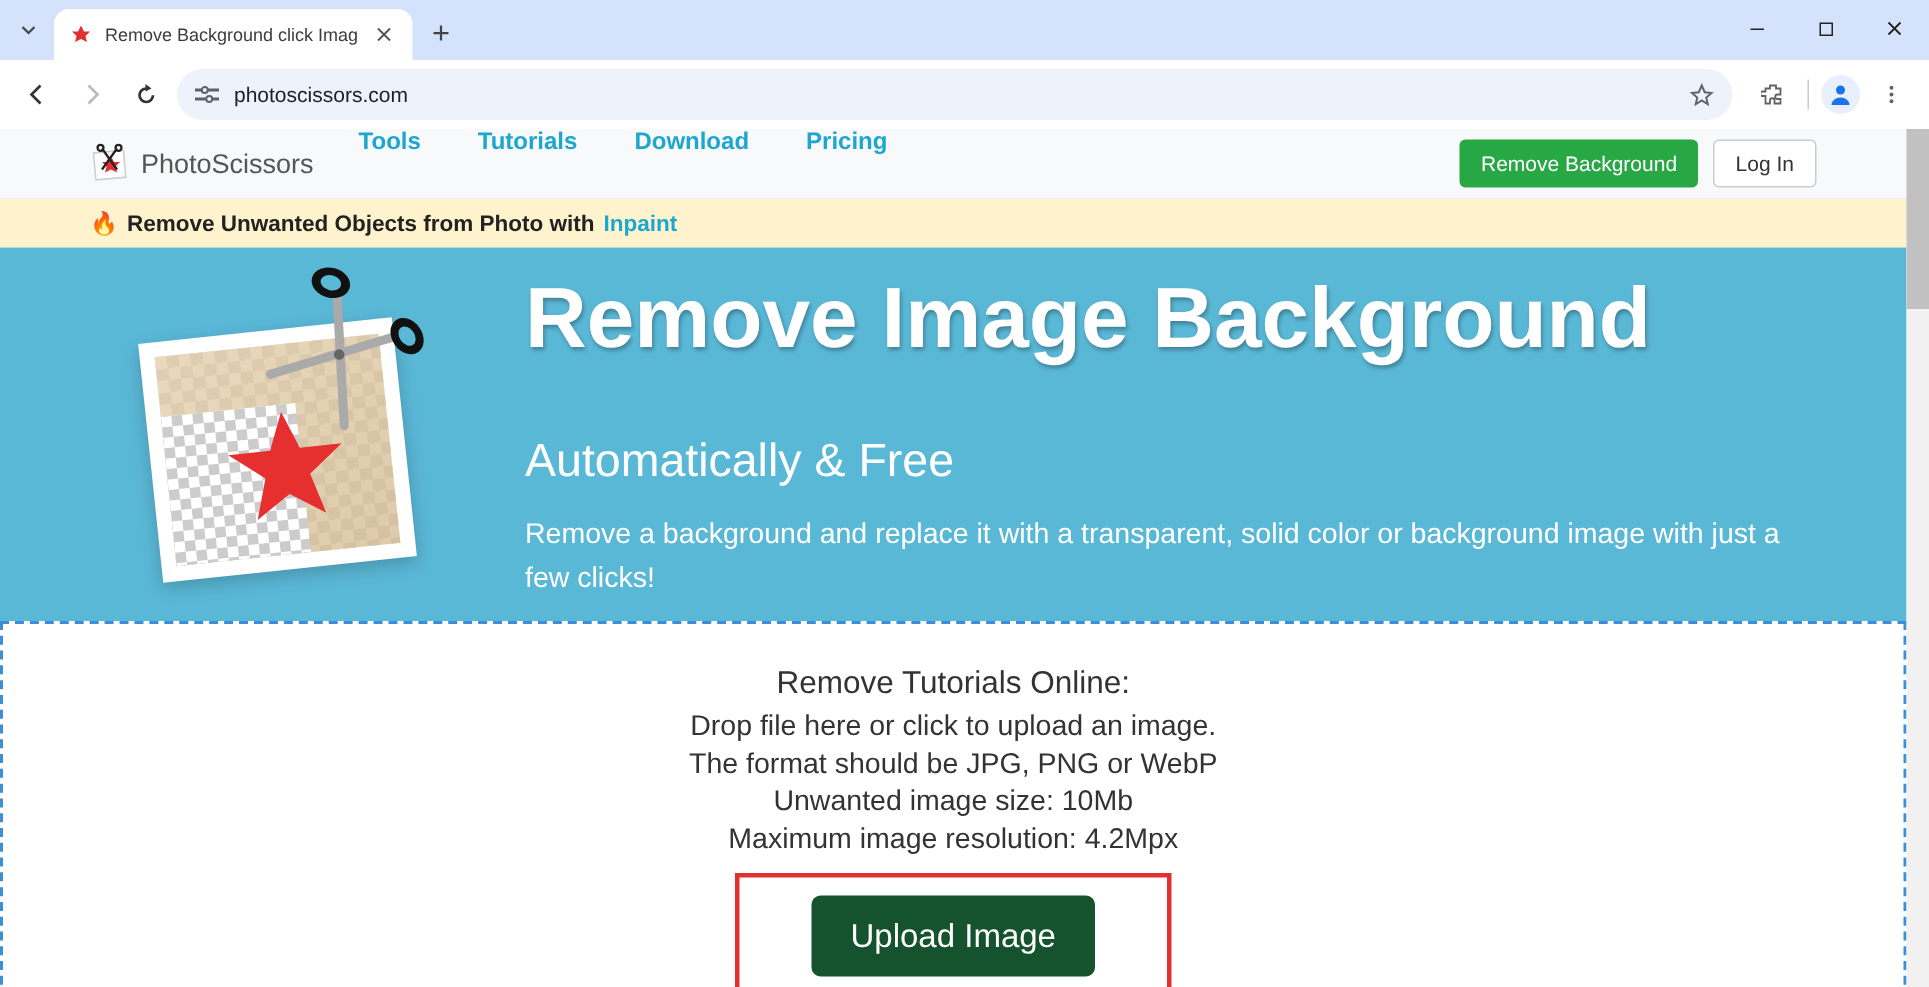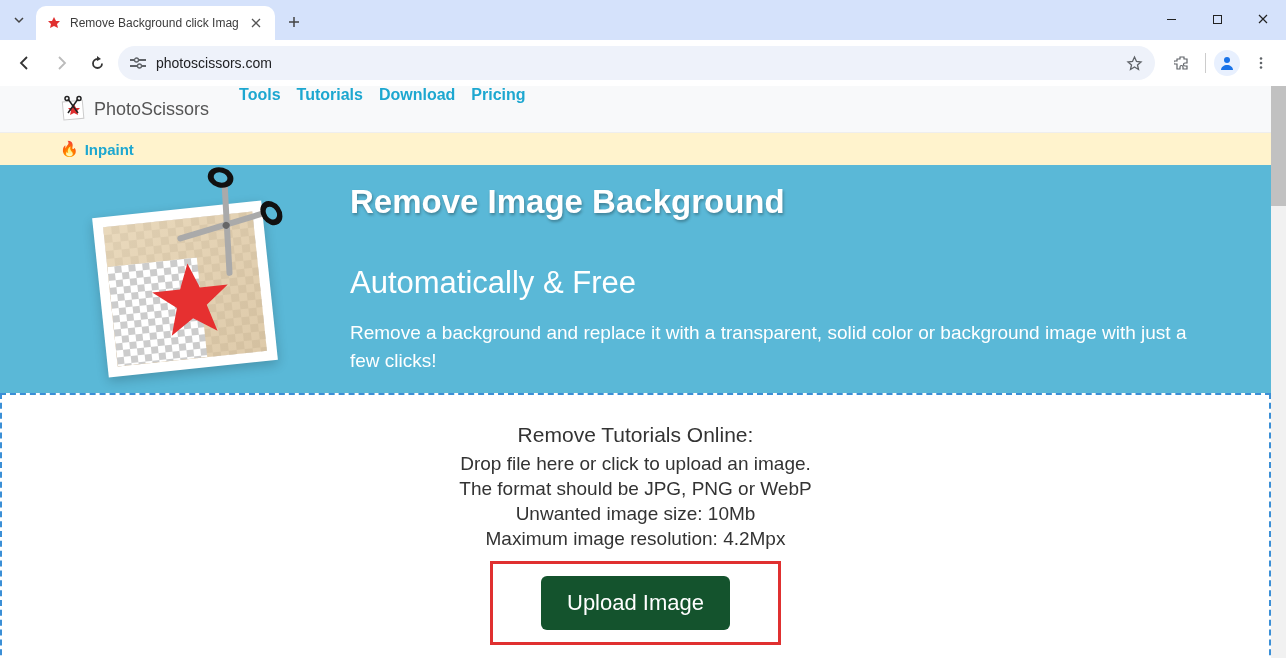--- a/index.html
+++ b/index.html
@@ -116,21 +116,21 @@
       border-bottom: 1px solid #eee;
       display: flex;
       padding: 0 60px 0 60px;
     }
     .brand {
       display:flex; align-items:center; gap:6px;
       font-size: 18px;
       color: #555;
       margin-right: 30px;
     }
-    .nav-links { display:flex; gap:16px; }
+    .nav-links { display:flex; gap:38px; }
     .nav-links a { color:#1da7d0; text-decoration:none; font-size:16px; font-weight:600;}
     .nav-right { margin-left:auto; display:flex; gap:10px; align-items:center;}
     .btn-green { background:#28a745; color:#fff; border:none; padding:8px 14px; border-radius:4px; font-size:14px; }
     .btn-outline { background:#fff; border:1px solid #ccc; padding:7px 14px; border-radius:4px; font-size:14px; color:#333;}
     
     
     .banner {
       background:#fff3cd;
       padding: 7px 60px;
       display:flex;
@@ -176,21 +176,21 @@
     .sand { position:absolute; left:0;top:0;right:0;bottom:0; background: linear-gradient(135deg, #e0c9a0 0%, #d0b486 100%); opacity:0.7;}
     .checker { position:absolute; left:0;top:40px;right:60px;bottom:0; background: repeating-conic-gradient(#ccc 0% 25%, #fff 0% 50%) 0 0/14px 14px;}
     .starfish {
       position:absolute;
       left:40px; top:40px;
       width:80px;height:80px;
     }
     .scissors-svg { position:absolute; left:85px; top:-12px; transform: rotate(35deg);}
     
     .hero-text { color:#fff; }
-    .hero-title { font-size:33px; font-weight:700; text-shadow: 1px 2px 3px rgba(0,0,0,0.3); margin-bottom:12px;}
+    .hero-title { font-size:57px; font-weight:700; text-shadow: 1px 2px 3px rgba(0,0,0,0.3); margin-bottom:12px;}
     .hero-subtitle { font-size:31px; font-weight:400; margin-bottom:18px;margin-top:44px;}
     .hero-desc { font-size:19px; line-height:1.5; }
     
     
     .upload-zone {
       border: 2px dashed #3b8fd6;
       margin: 0;
       padding: 28px 20px 28px;
       text-align:center;
     }
@@ -327,24 +327,29 @@
           </svg>
         </span>
         <span>PhotoScissors</span>
       </div>
       <div class="nav-links">
         <a>Tools</a>
         <a>Tutorials</a>
         <a>Download</a>
         <a>Pricing</a>
       </div>
+      <div class="nav-right">
+        <button class="btn-green">Remove Background</button>
+        <button class="btn-outline">Log In</button>
+      </div>
     </div>
 
     <div class="banner">
       <span>🔥</span>
+      <span class="bold">Remove Unwanted Objects from Photo with</span>
       <a>Inpaint</a>
     </div>
 
     <div class="hero">
       <div class="hero-img">
         <div class="photo-frame">
           <div class="photo-inner">
             <div class="sand"></div>
             <div class="checker"></div>
             <svg class="starfish" viewBox="0 0 80 80">

